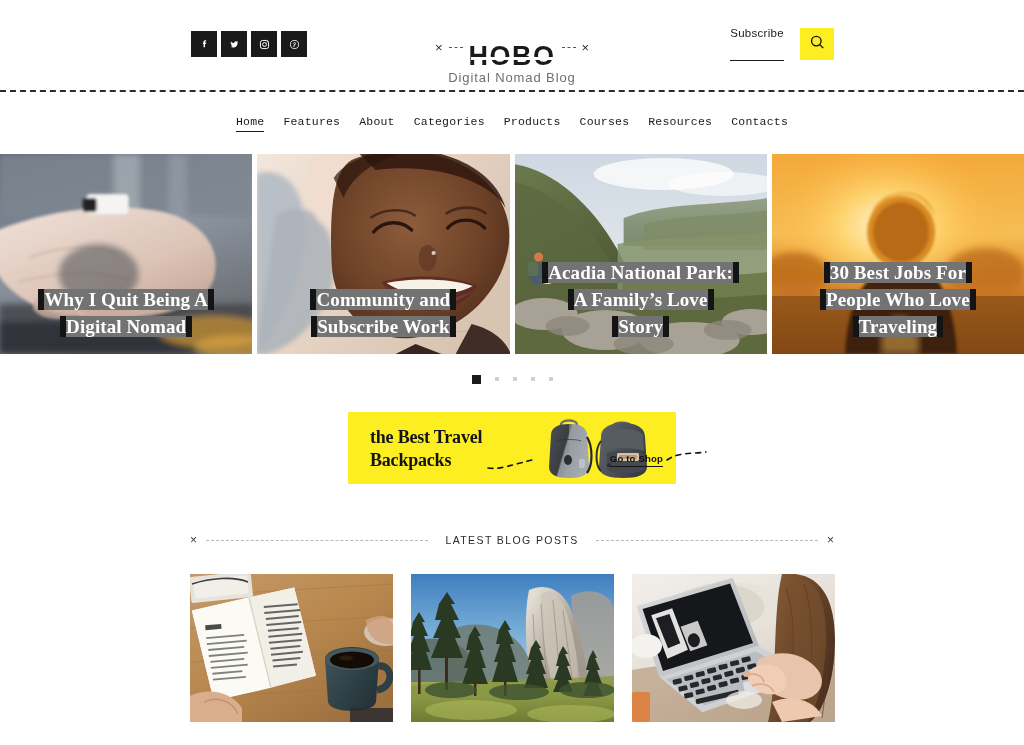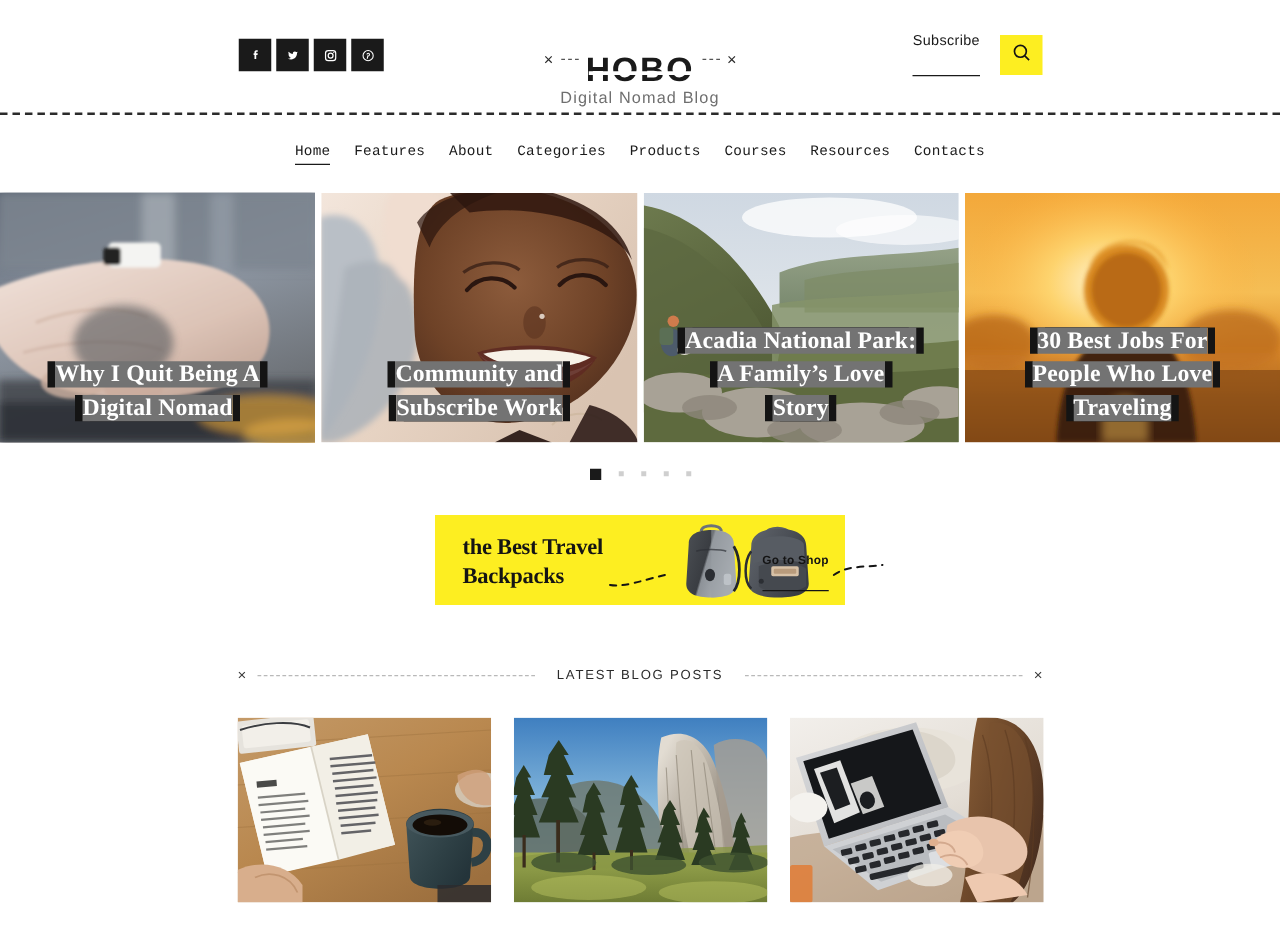--- a/index.html
+++ b/index.html
@@ -200,26 +200,26 @@
     font-family: "Liberation Serif", serif;
     font-weight: 700;
     font-size: 18px;
     line-height: 1.3;
     color: #141414;
     letter-spacing: -0.2px;
   }
   .promo-shop {
     position: absolute;
     right: 13px;
-    top: 31px;
+    top: 41px;
     font-size: 9.5px;
     font-weight: 700;
     color: #141414;
     border-bottom: 1.5px solid #141414;
-    padding-bottom: 18px;
+    padding-bottom: 2px;
     letter-spacing: 0.2px;
     font-family: "Liberation Sans", sans-serif;
     cursor: pointer;
   }
   .promo-packs {
     position: absolute;
     left: 185px; top: 5px;
     width: 135px; height: 64px;
   }
   .promo-dash { position: absolute; }

